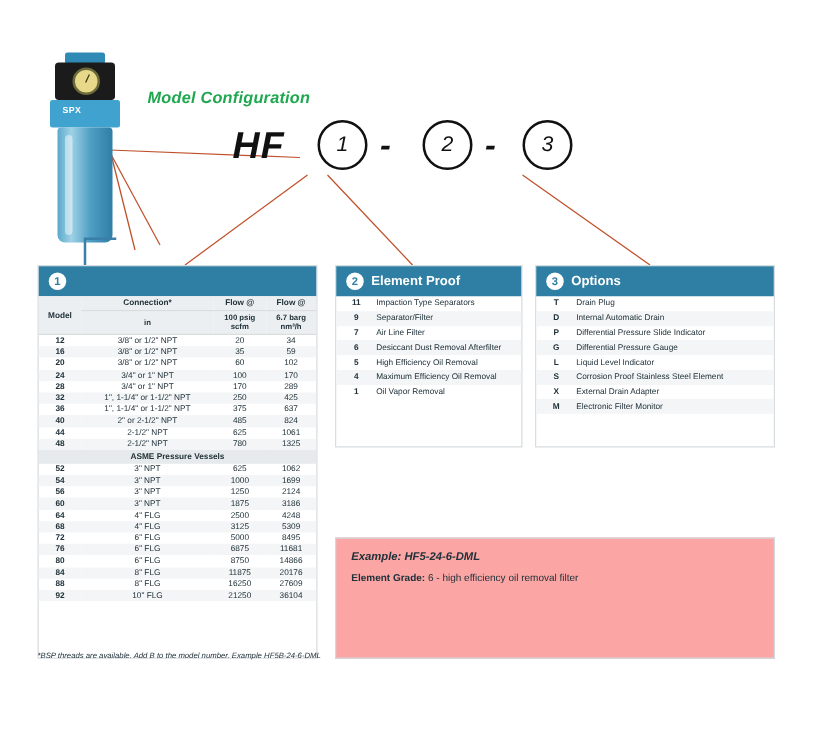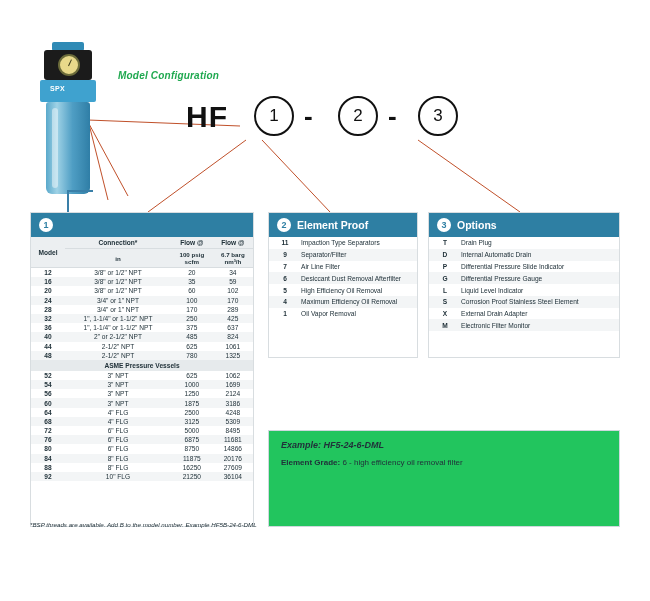--- a/index.html
+++ b/index.html
@@ -22,26 +22,26 @@
   .prod-band{position:absolute;left:10px;top:38px;width:56px;height:22px;background:#3fa2cf;border-radius:2px;}
   .prod-logo{position:absolute;left:20px;top:43px;color:#fff;font-size:7px;font-weight:bold;letter-spacing:.3px;}
   .prod-body{position:absolute;left:16px;top:60px;width:44px;height:92px;background:linear-gradient(to right,#5aa9cb 0%,#9fd2e6 25%,#4f9ec4 60%,#2f7ea6 100%);border-radius:3px 3px 6px 6px;}
   .prod-body:after{content:"";position:absolute;left:6px;top:6px;width:6px;height:80px;background:rgba(255,255,255,.45);border-radius:3px;}
   .prod-drainline{position:absolute;left:37px;top:150px;width:2px;height:22px;background:#3a7fa8;}
   .prod-drainline2{position:absolute;left:37px;top:170px;width:26px;height:2px;background:#3a7fa8;}
 
   
   .model-config-title{
     position:absolute;left:118px;top:70px;
-    font-size:10px;font-weight:bold;color:#1fa84f;font-style:italic;
+    font-size:13px;font-weight:bold;color:#1fa84f;font-style:italic;
     letter-spacing:.2px;
   }
 
   
-  .code-row{position:absolute;left:186px;top:96px;width:260px;height:46px;}
+  .code-row{position:absolute;left:186px;top:96px;width:260px;height:46px;font-style:italic;}
   .code-hf{position:absolute;left:0;top:4px;font-size:30px;font-weight:bold;letter-spacing:1px;color:#111;}
   .circ{
     position:absolute;top:0;width:36px;height:36px;border-radius:50%;
     border:2px solid #111;
     display:flex;align-items:center;justify-content:center;
     font-size:17px;color:#111;background:#fff;
   }
   .circ.c1{left:68px;}
   .circ.c2{left:152px;}
   .circ.c3{left:232px;}
@@ -91,21 +91,21 @@
   
   #panel3{left:428px;top:212px;width:190px;height:144px;}
   .opt-row{display:flex;align-items:center;font-size:6.6px;padding:2.4px 4px;color:#21323a;}
   .opt-row .k{width:24px;text-align:center;font-weight:bold;flex:0 0 auto;}
   .opt-row .v{flex:1;padding-left:4px;}
   .opt-row.alt{background:#f3f5f6;}
 
   
   #examplebox{
     position:absolute;left:268px;top:430px;width:350px;height:95px;
-    background:#22c55e;border:1px solid #cfd8dd;
+    background:#fca5a5;border:1px solid #cfd8dd;
   }
   .ex-title{font-size:9px;font-style:italic;font-weight:bold;color:#21323a;padding:9px 12px 5px 12px;}
   .ex-line{font-size:8px;color:#21323a;padding:2.5px 12px;line-height:1.35;}
   .ex-line b{font-weight:bold;}
 </style>
 </head>
 <body>
 
 <div class="wrap">
 

